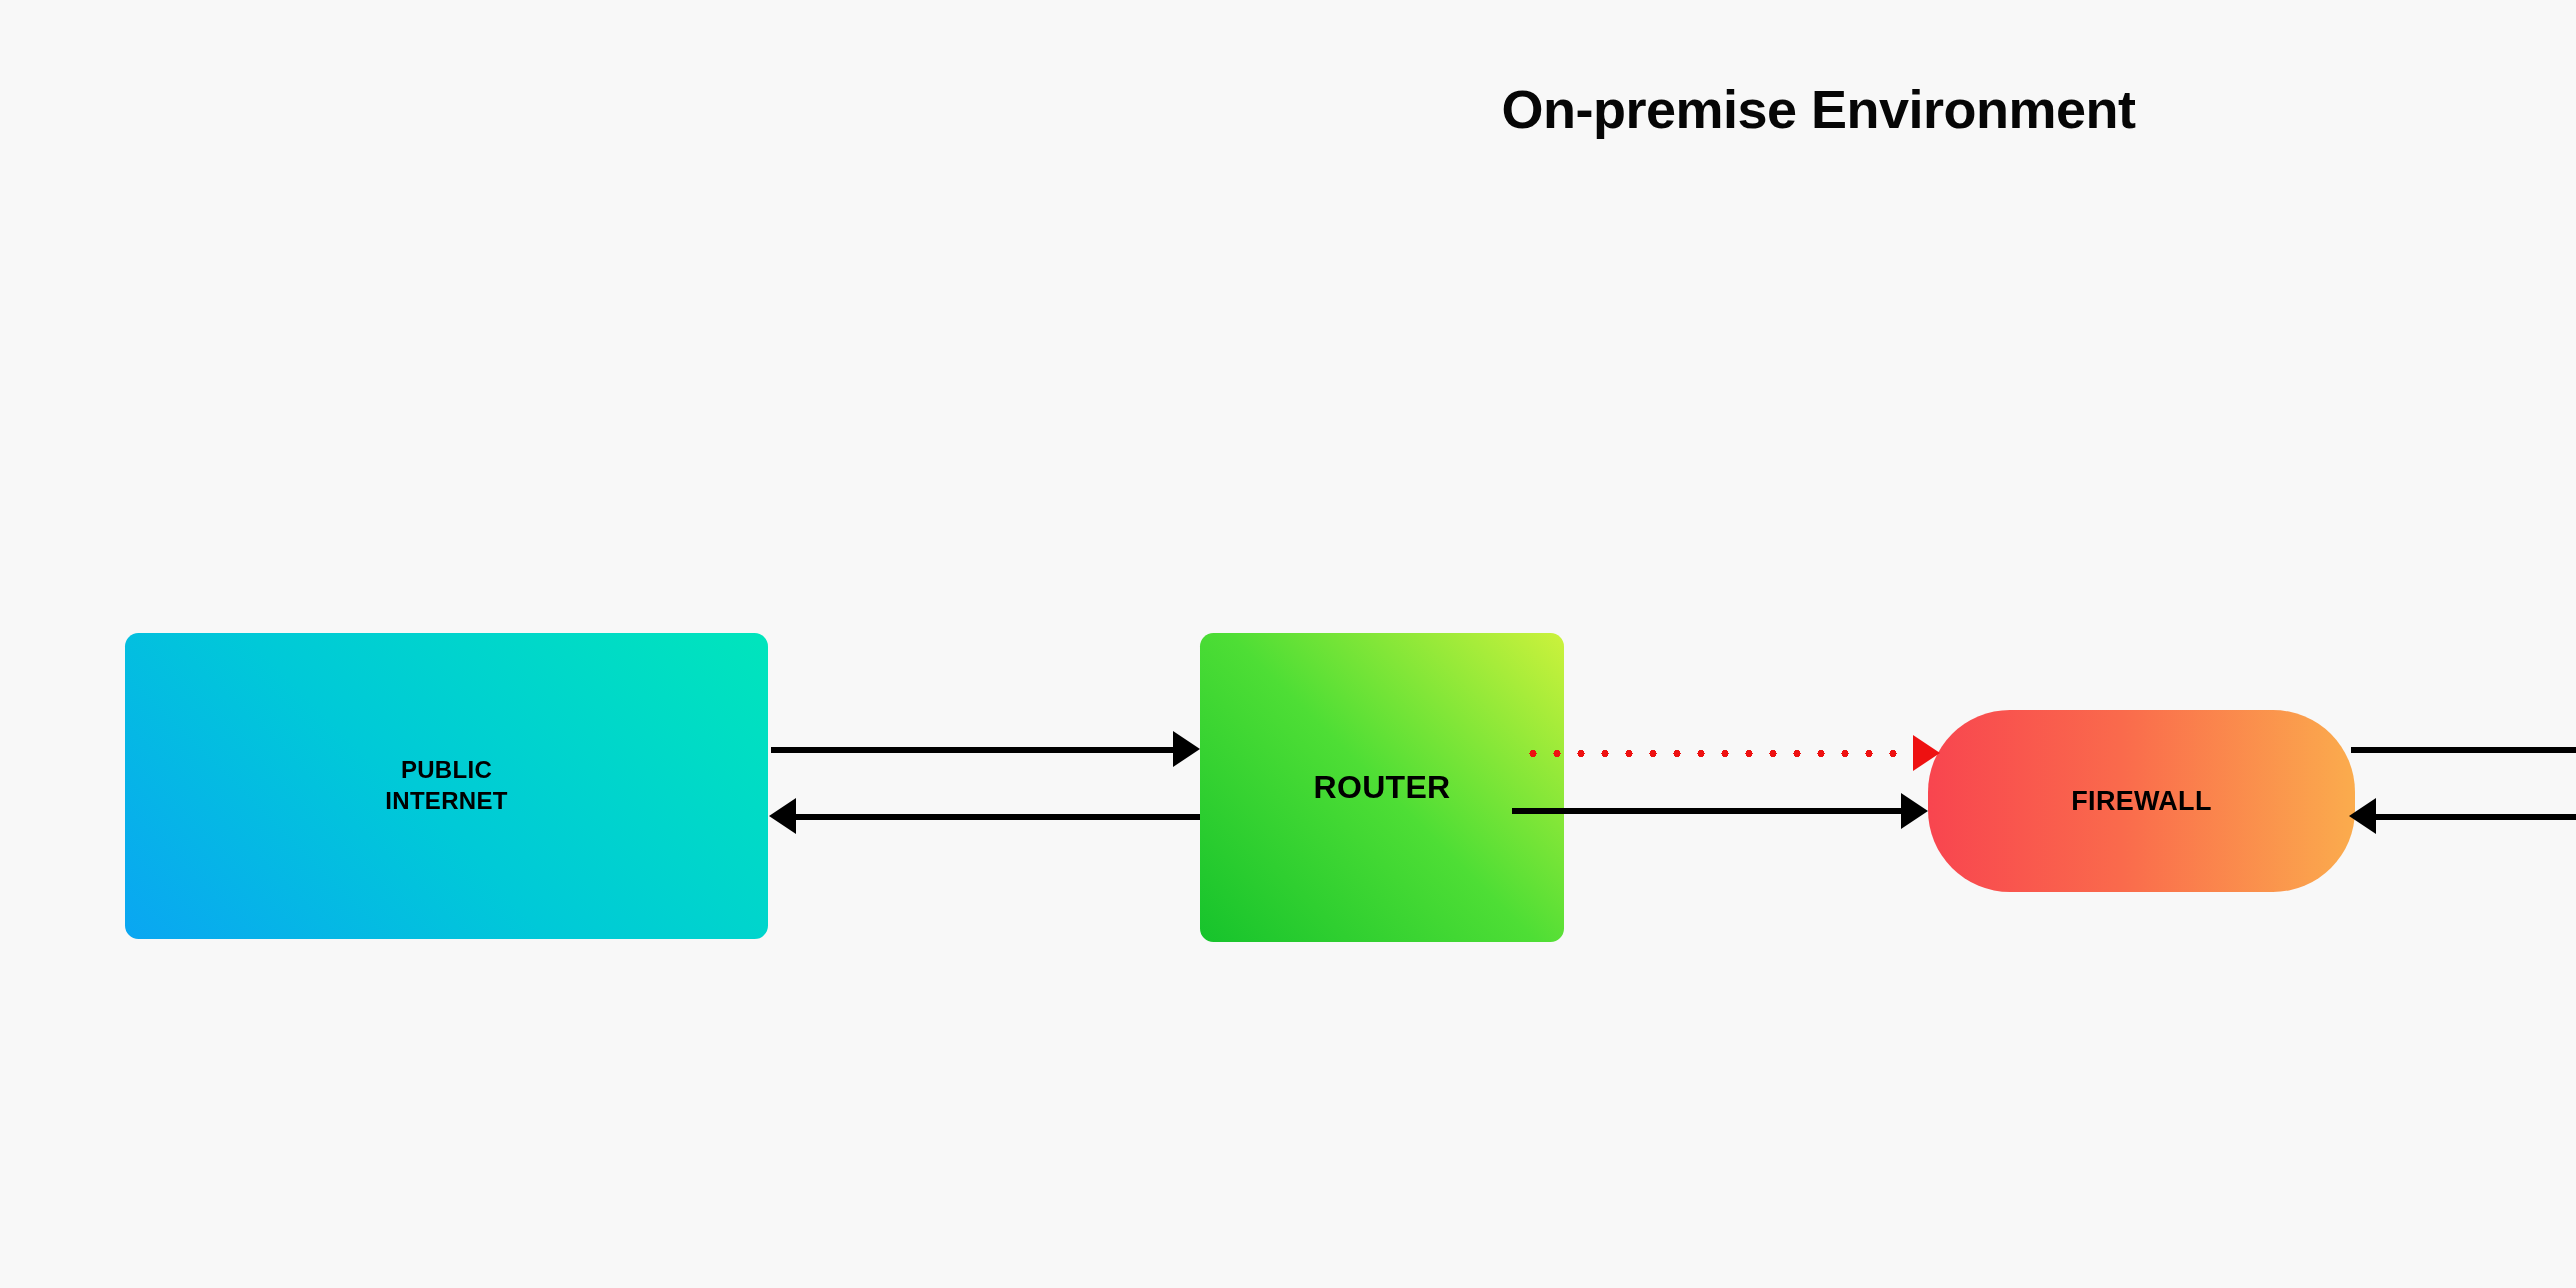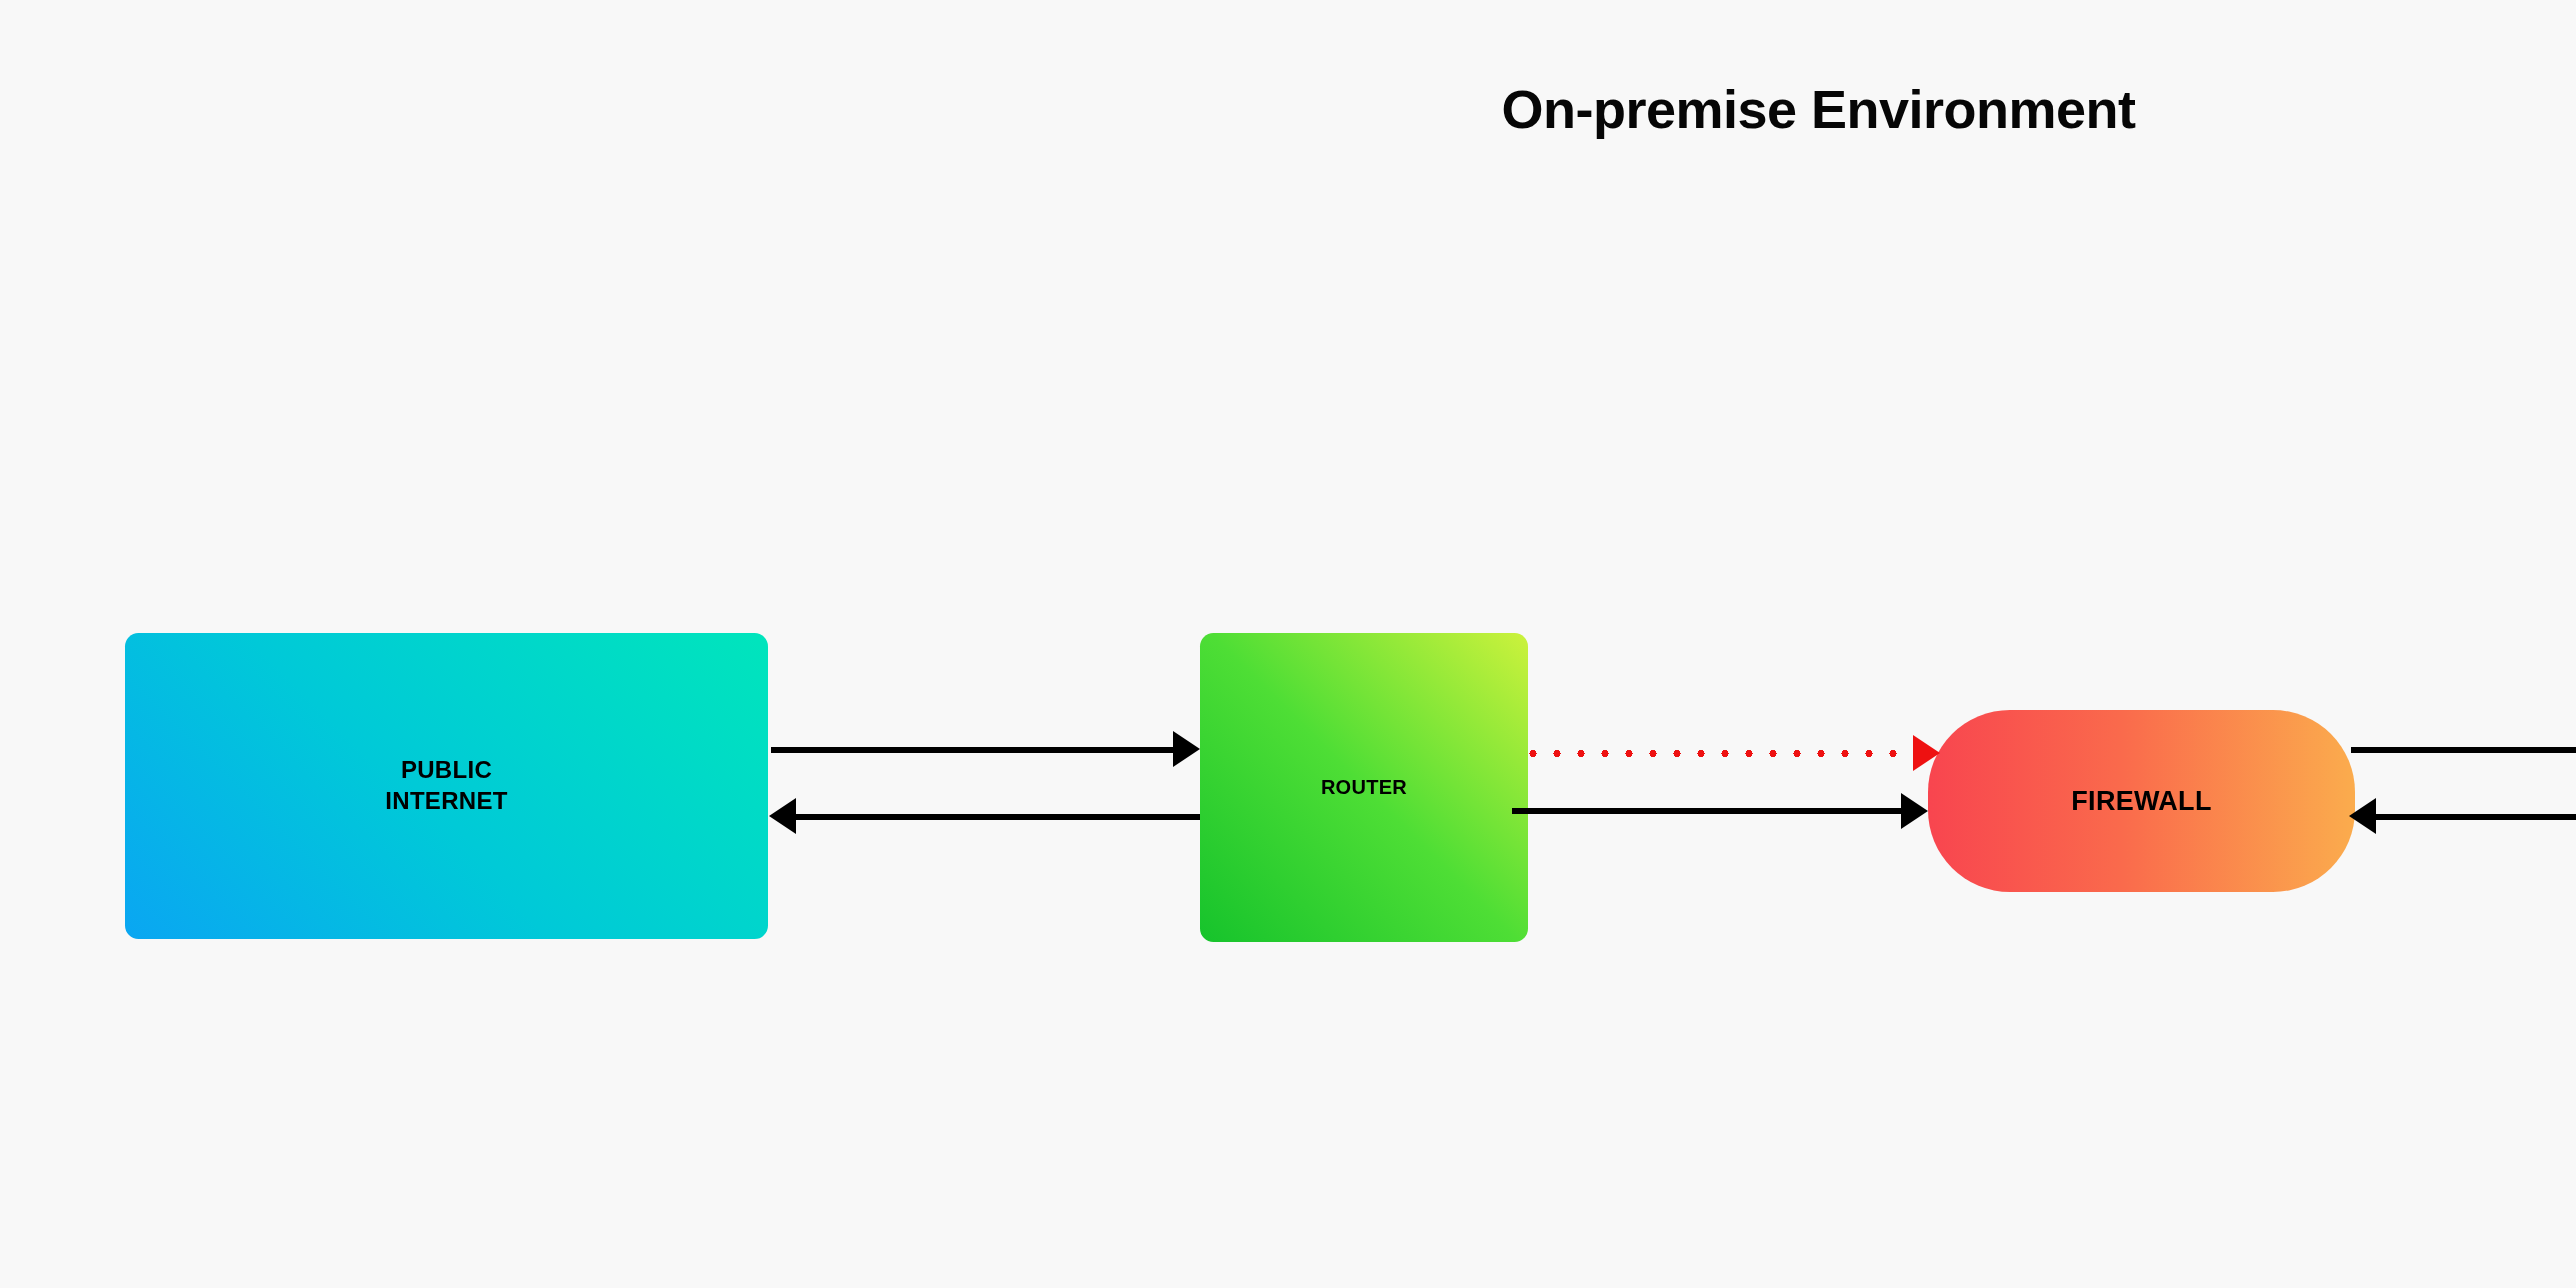--- a/index.html
+++ b/index.html
@@ -42,24 +42,24 @@
     left: 125px; top: 633px;
     width: 643px; height: 306px;
     border-radius: 13.4px;
     background: linear-gradient(45deg, #0aa6f2 0%, #00c9d8 45%, #00e5bc 100%);
     font-size: 24px;
     letter-spacing: 0.3px;
   }
 
   #node-router {
     left: 1200px; top: 633px;
-    width: 328px; height: 309px;
+    width: 364px; height: 309px;
     border-radius: 13.4px;
     background: linear-gradient(45deg, #16c32c 0%, #4ede35 50%, #ccf23c 100%);
-    font-size: 20px;
+    font-size: 32px;
     letter-spacing: 0.3px;
   }
 
   #node-firewall {
     left: 1928px; top: 710px;
     width: 427px; height: 182px;
     border-radius: 82px;
     background: linear-gradient(90deg, #f8454f 0%, #fa6a4c 45%, #fbac4d 100%);
     font-size: 27px;
     letter-spacing: 0.3px;

